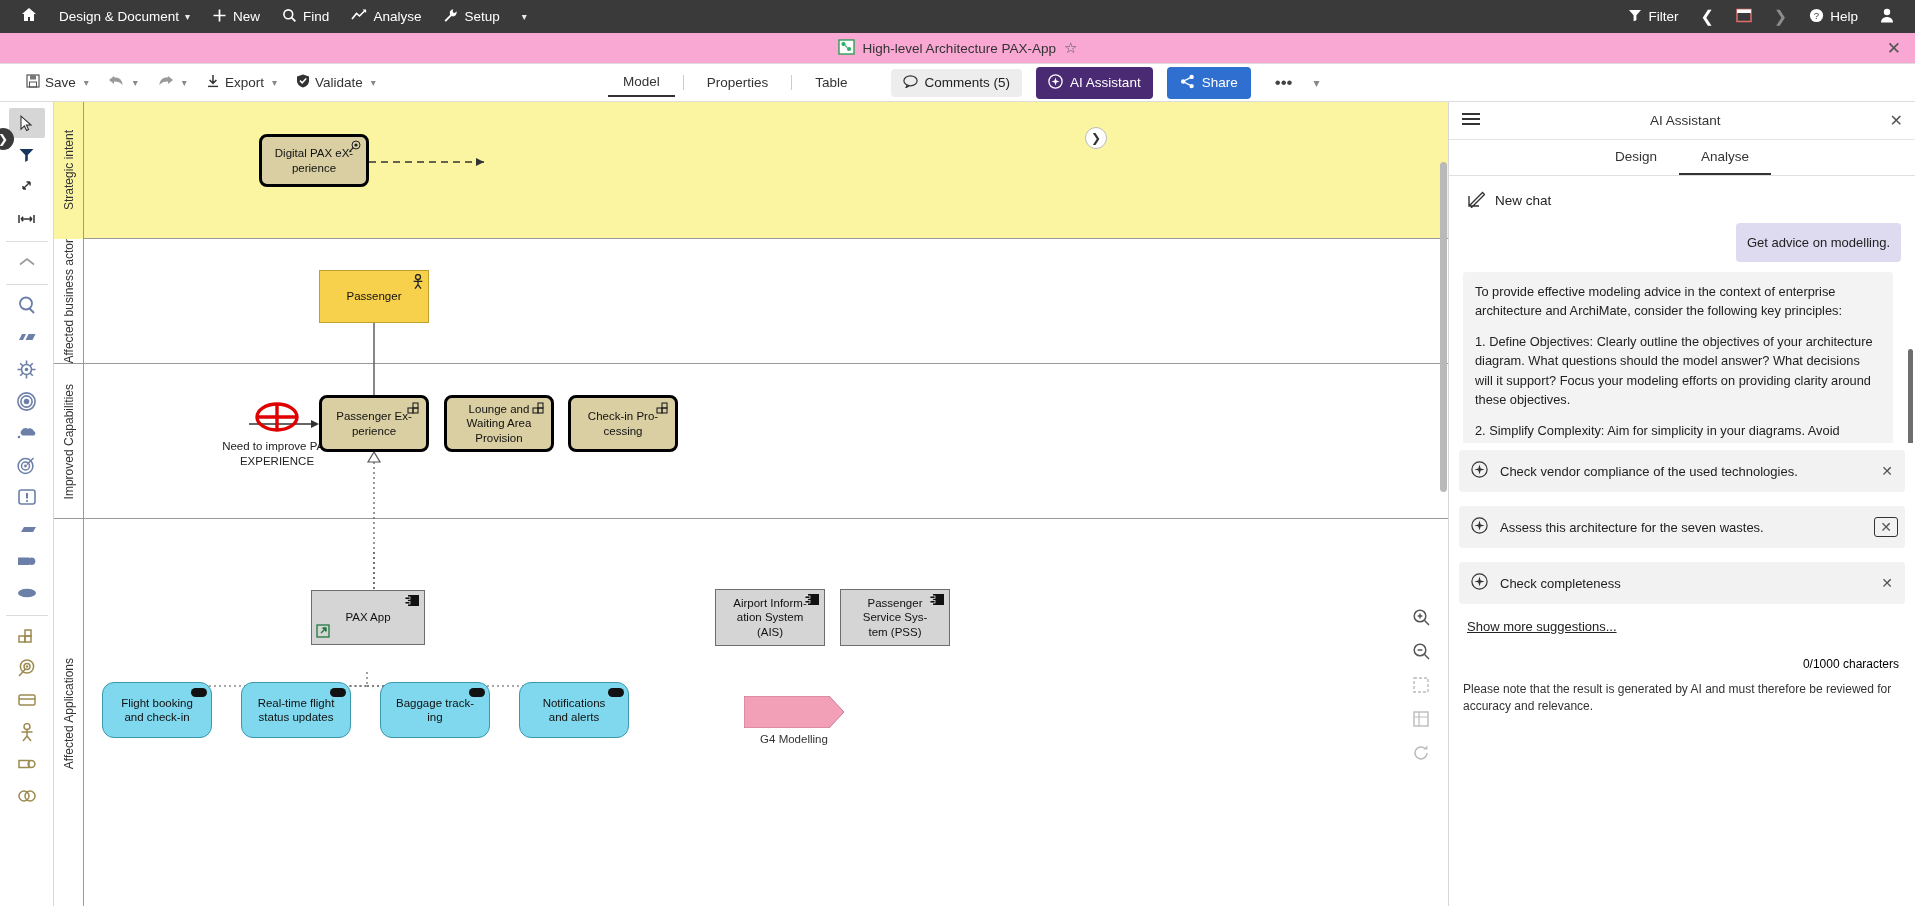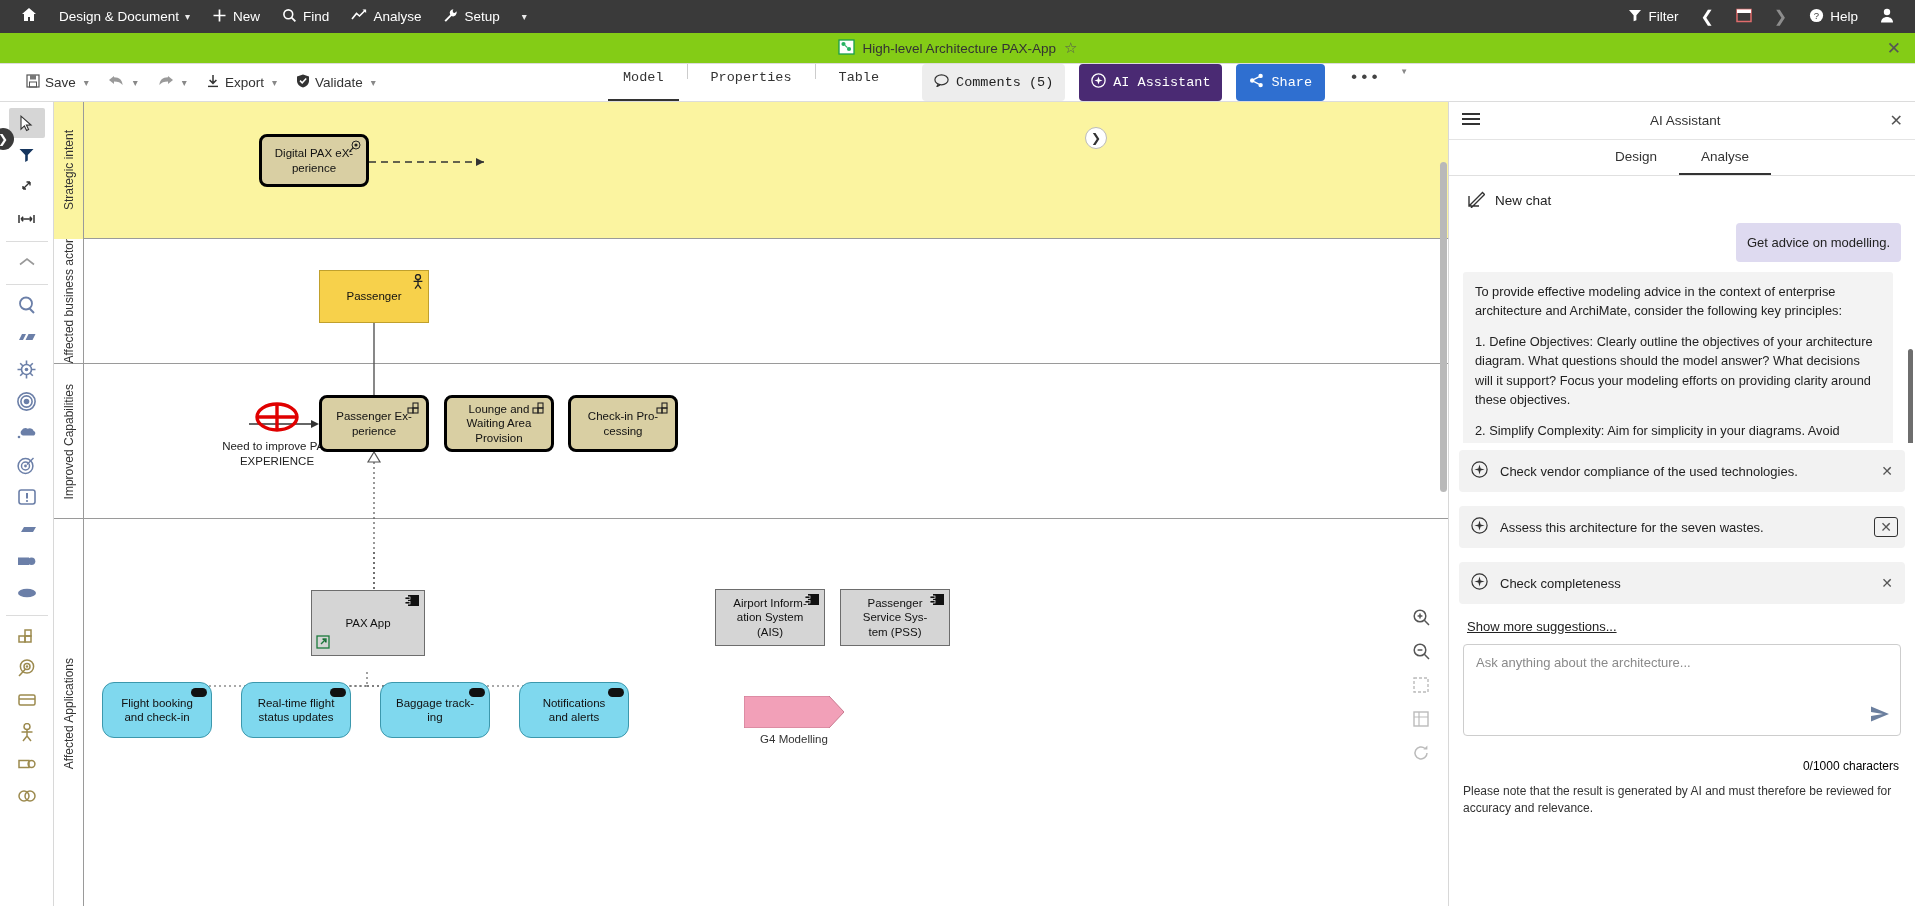--- a/index.html
+++ b/index.html
@@ -17,34 +17,34 @@
   }
   .topbar .mi {
     display:flex; align-items:center; gap:6px;
     padding:5px 11px; font-size:13.5px; color:#fff; cursor:pointer; white-space:nowrap;
   }
   .topbar .spacer { flex:1; }
   .chev { font-size:10px; opacity:.9; }
   .ico { display:inline-block; line-height:1; }
   
   .titlestrip {
-    height:31px; background:#84cc16; border-bottom:1px solid #dcdcdc;
+    height:31px; background:#f9a8d4; border-bottom:1px solid #dcdcdc;
     display:flex; align-items:center; justify-content:center; position:relative;
   }
   .titlestrip .t { display:flex; align-items:center; gap:8px; font-size:13.5px; color:#333; }
   .titlestrip .closeX { position:absolute; right:14px; top:50%; transform:translateY(-50%);
     font-size:17px; color:#555; cursor:pointer; }
   
   .toolbar2 {
     height:38px; background:#fff; border-bottom:1px solid #dcdcdc;
     display:flex; align-items:center; padding-left:18px; position:relative;
   }
   .tb-item { display:flex; align-items:center; gap:5px; padding:5px 8px; font-size:13.5px; color:#333; cursor:pointer; }
   .tb-caret { color:#888; font-size:10px; padding:0 3px; cursor:pointer;}
-  .tb-center { position:absolute; left:608px; display:flex; gap:8px; height:100%;font-family:Liberation Mono, monospace; }
+  .tb-center { position:absolute; left:608px; display:flex; align-items:center; gap:8px; height:100%; }
   .tb-tab { padding:6px 15px; font-size:13.5px; color:#333; cursor:pointer; }
   .tb-tab.active { border-bottom:2px solid #333; font-weight:400; }
   .tb-sep { width:1px; height:15px; background:#ccc; }
   .btn-comments {
     display:flex; align-items:center; gap:7px; background:#ededed; border-radius:4px;
     padding:6px 12px; margin-left:20px; font-size:13.5px; cursor:pointer;
   }
   .btn-ai {
     display:flex; align-items:center; gap:7px; background:#4a2a73; color:#fff;
     border-radius:4px; padding:7px 12px; margin-left:6px; font-size:13.5px; cursor:pointer;
@@ -586,21 +586,21 @@
         <svg width="15" height="14" viewBox="0 0 15 14">
             <g fill="none" stroke="#222" stroke-width="1.1">
               <rect x="1" y="7" width="5" height="5"></rect>
               <rect x="6" y="7" width="5" height="5"></rect>
               <rect x="6" y="2" width="5" height="5"></rect>
             </g>
           </svg>
       </span>
     </div>
 
-    <div class="node app" style="left:257px;top:488px;width:114px;height:66px;">
+    <div class="node app" style="left:257px;top:488px;width:114px;height:55px;">
       <span>PAX App</span>
       <span class="badge">
         <svg width="15" height="13" viewBox="0 0 15 13">
             <rect x="3" y="1" width="11" height="11" fill="#111"></rect>
             <rect x="0" y="3" width="5" height="2.6" fill="#111" stroke="#fff" stroke-width=".7"></rect>
             <rect x="0" y="7.4" width="5" height="2.6" fill="#111" stroke="#fff" stroke-width=".7"></rect>
           </svg>
       </span>
       <span style="position:absolute;left:4px;bottom:3px;">
         <svg width="14" height="14" viewBox="0 0 14 14">
@@ -775,24 +775,16 @@
             <circle cx="8.5" cy="8.5" r="7.6" fill="none" stroke="#333" stroke-width="1.2"></circle>
             <path fill="#333" d="M8.5 3.4 9.6 7.4 13.6 8.5 9.6 9.6 8.5 13.6 7.4 9.6 3.4 8.5 7.4 7.4z"></path>
           </svg>
       </span>
       <span>Check completeness</span>
       <span class="sx">✕</span>
     </div>
 
     <div class="showmore">Show more suggestions...</div>
 
-    <div class="askbox">
-      <span>Ask anything about the architecture...</span>
-      <span class="sendico">
-        <svg width="20" height="18" viewBox="0 0 20 18">
-            <path fill="#6b7f9e" d="M1 16.5 19 9 1 1.5 1 7l12 2-12 2z"></path>
-          </svg>
-      </span>
-    </div>
     <div class="charcount">0/1000 characters</div>
     <div class="disclaim">Please note that the result is generated by AI and must therefore be reviewed for accuracy and relevance.</div>
   </div>
 </div>
 
 </body></html>

